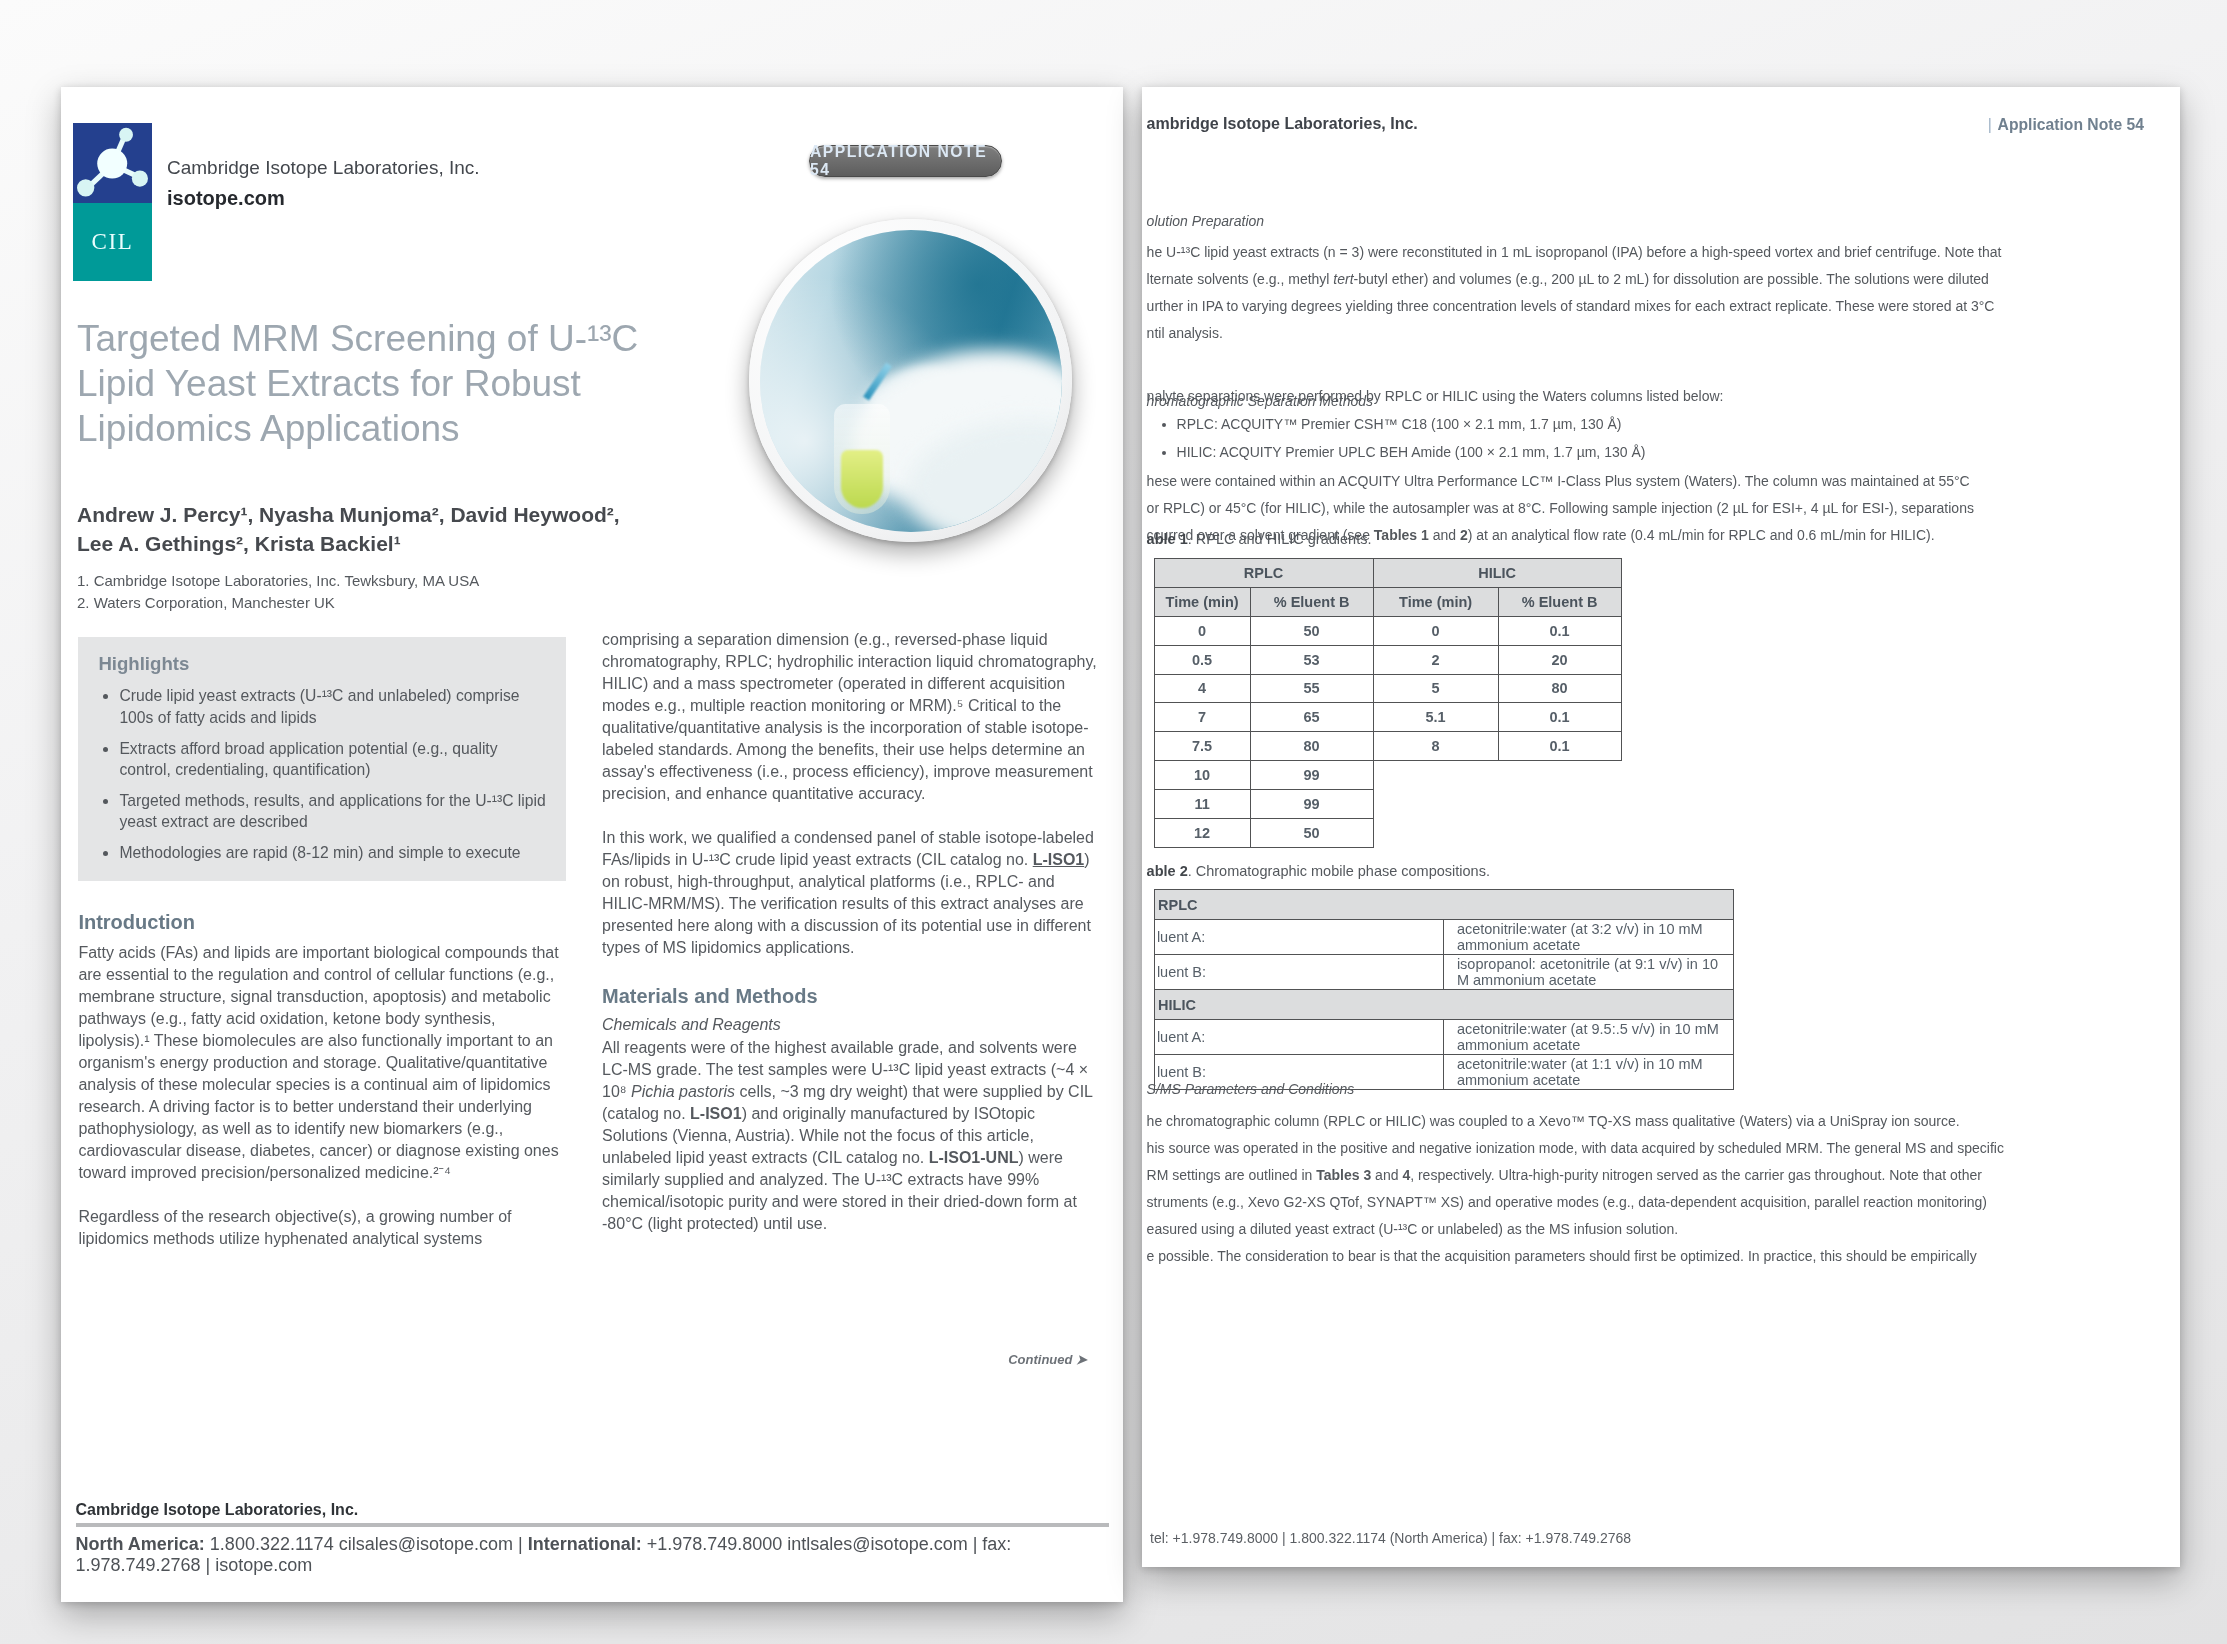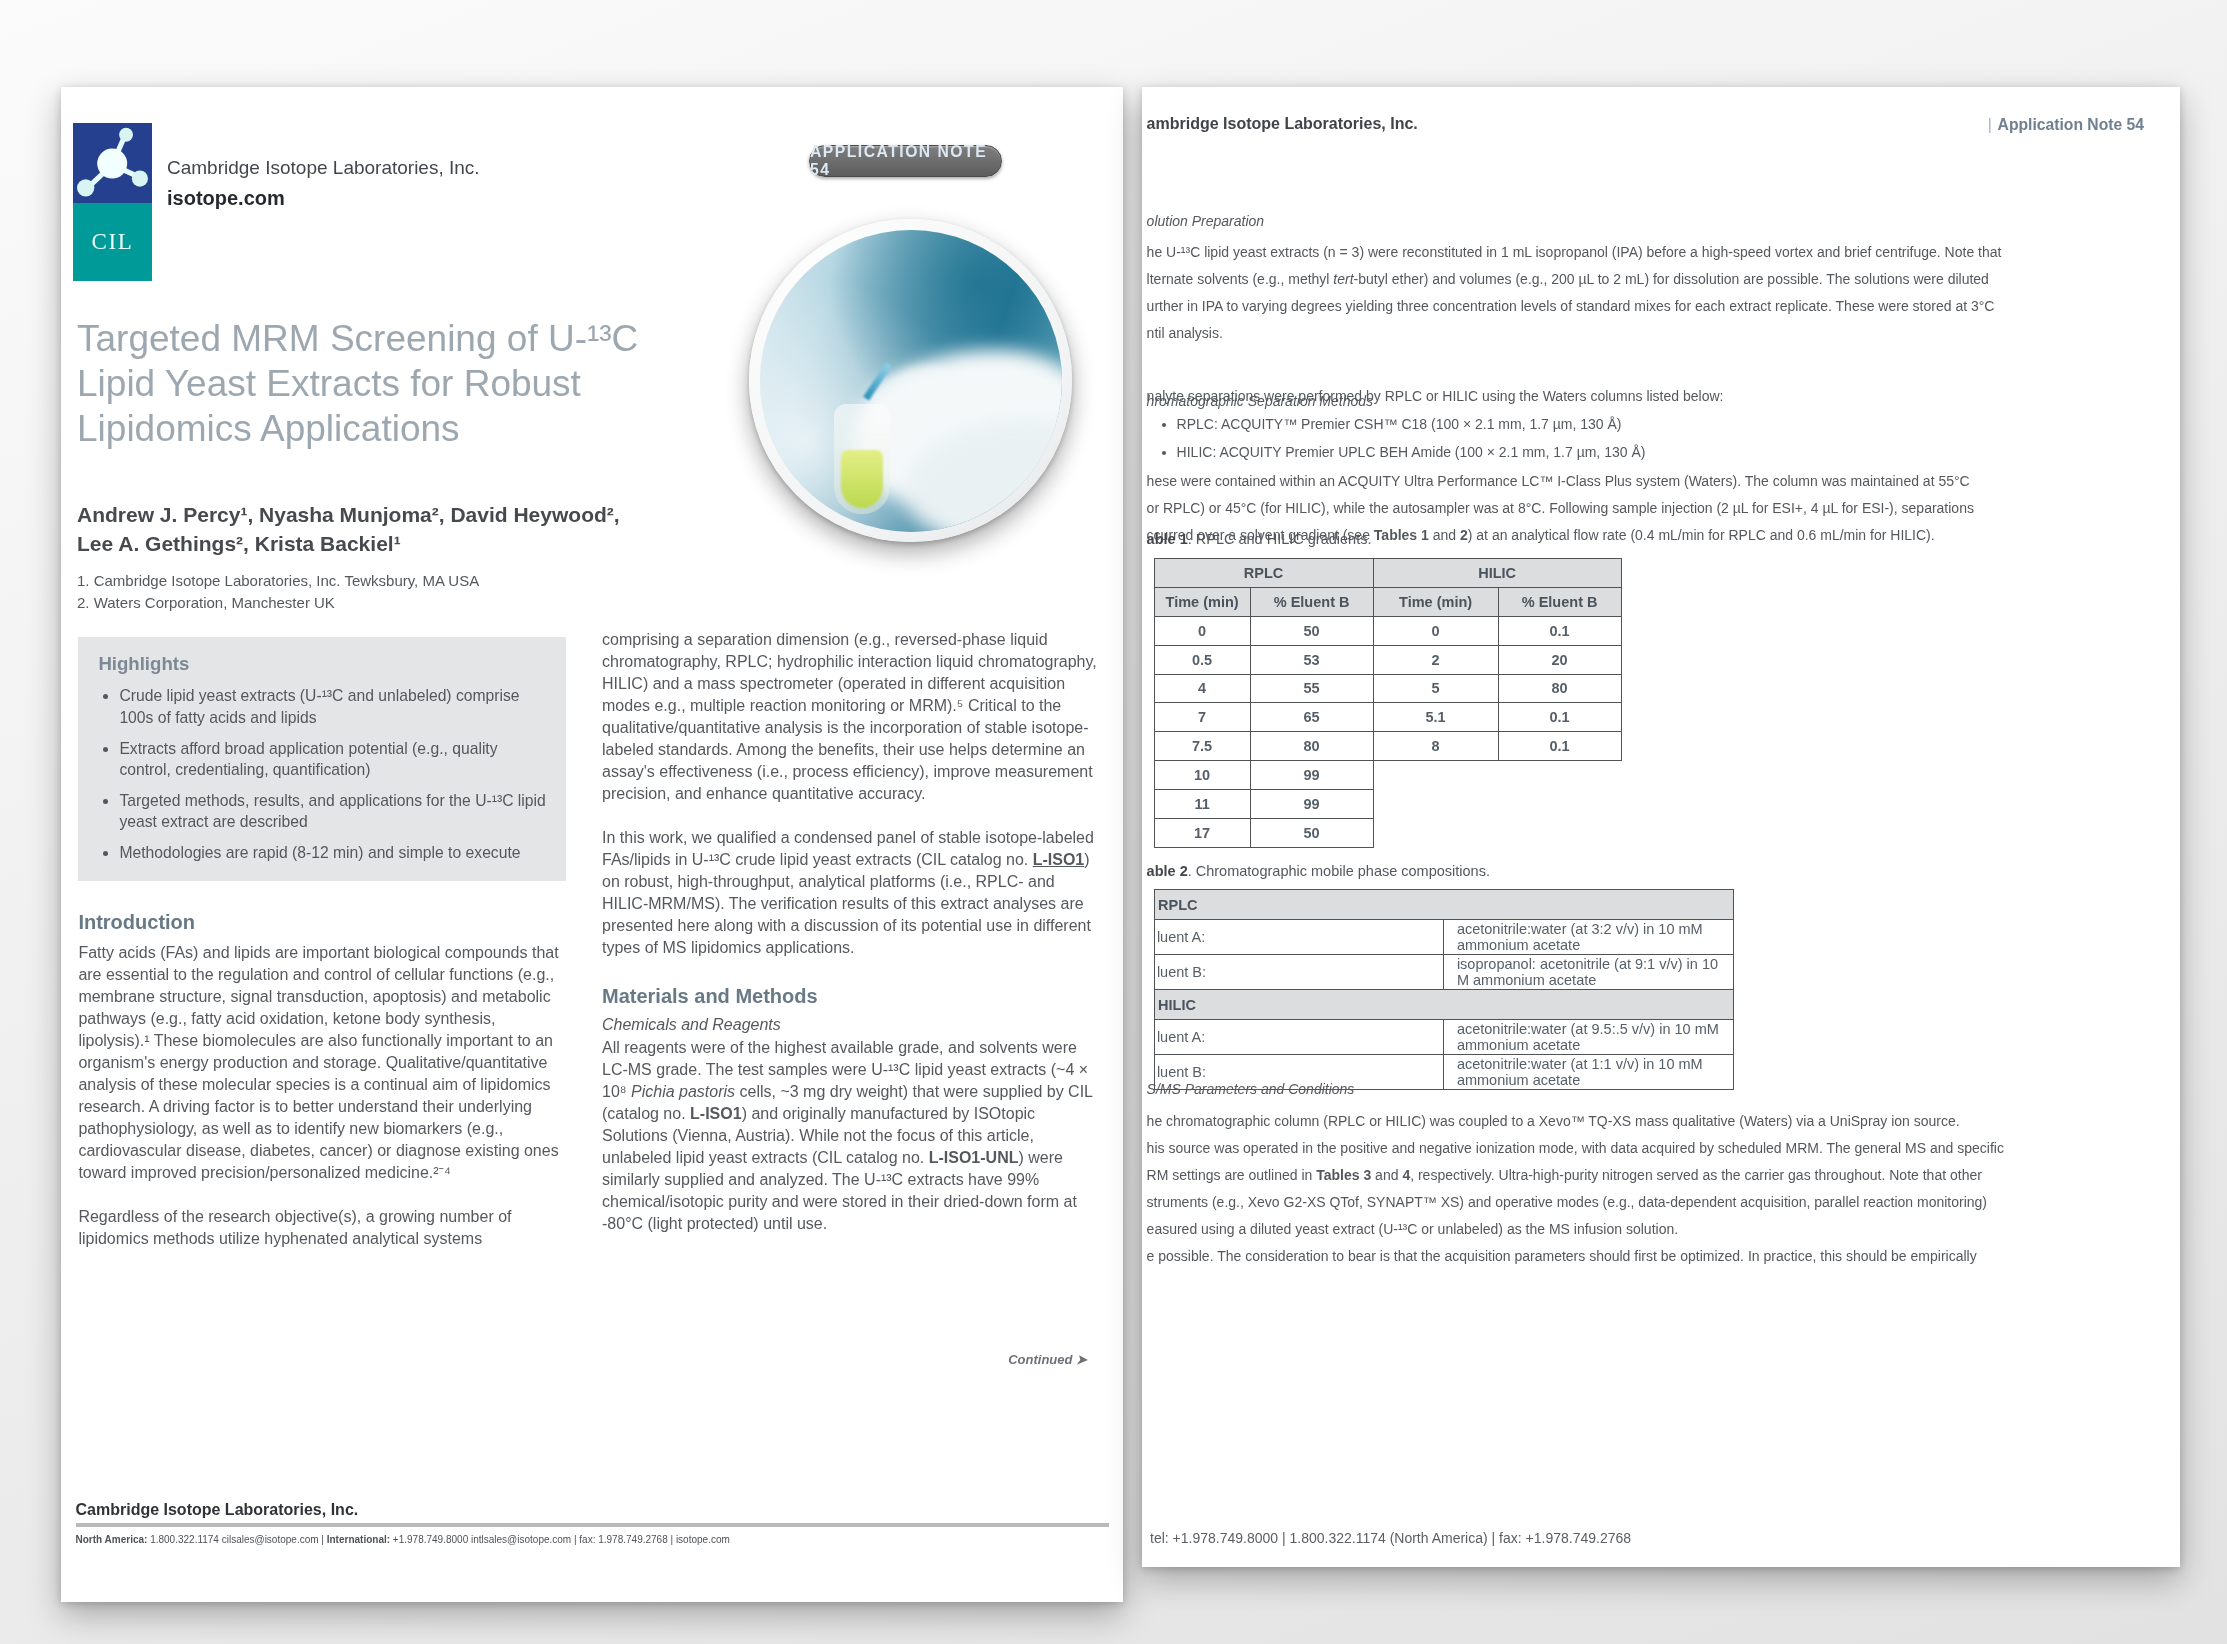--- a/index.html
+++ b/index.html
@@ -62,21 +62,21 @@
   .hl-box li{font-size:15.7px;line-height:21.5px;color:#54585d;margin-bottom:9.3px;}
   .hl-box li:last-child{margin-bottom:0;}
   .h2{font-size:20px;font-weight:700;color:#687986;margin:30px 0 8px 0;}
   .colR .h2{margin-top:25.5px;}
   .p{font-size:16px;line-height:22px;color:#55595e;margin:0 0 22px 0;}
   .subhead-i{font-size:16px;font-style:italic;color:#55595e;margin:0 0 3.5px 0;}
   .continued{position:absolute;right:36px;top:1265px;font-size:13px;font-style:italic;font-weight:700;color:#6d7278;}
   .foot1{position:absolute;left:14.5px;right:14.5px;top:1414px;}
   .foot1 .co{font-size:16px;font-weight:700;color:#2f3337;}
   .foot1 .rule{height:4px;background:#b9babc;margin-top:3.5px;}
-  .foot1 .contact{font-size:10px;color:#4e5257;margin-top:7px;}
+  .foot1 .contact{font-size:18px;color:#4e5257;margin-top:7px;}
 
   
   .p2h-left{position:absolute;left:4.6px;top:28px;font-size:16px;font-weight:700;color:#3f434a;}
   .p2h-right{position:absolute;right:36px;top:29px;font-size:15.7px;font-weight:700;color:#70808f;}
   .p2h-right .bar{color:#9fb3c6;font-weight:400;margin-right:5.8px;}
   .p2block{position:absolute;left:4.6px;}
   .p2line{font-size:14px;line-height:27px;color:#54585d;white-space:nowrap;}
   .p2head{font-size:14px;font-style:italic;color:#54585d;white-space:nowrap;}
   .p2bullets{margin:0;padding-left:30px;}
   .p2bullets li{font-size:14px;line-height:28px;color:#54585d;white-space:nowrap;}
@@ -266,21 +266,21 @@
             <td>10</td>
             <td>99</td>
             <td class="void" colspan="2"></td>
           </tr>
           <tr>
             <td>11</td>
             <td>99</td>
             <td class="void" colspan="2"></td>
           </tr>
           <tr>
-            <td>17</td>
+            <td>12</td>
             <td>50</td>
             <td class="void" colspan="2"></td>
           </tr>
         </tbody>
     </table>
   </div>
 
   <div class="p2block caption" style="top:776px;">
     <b>able 2</b><span>. Chromatographic mobile phase compositions.</span>
   </div>

